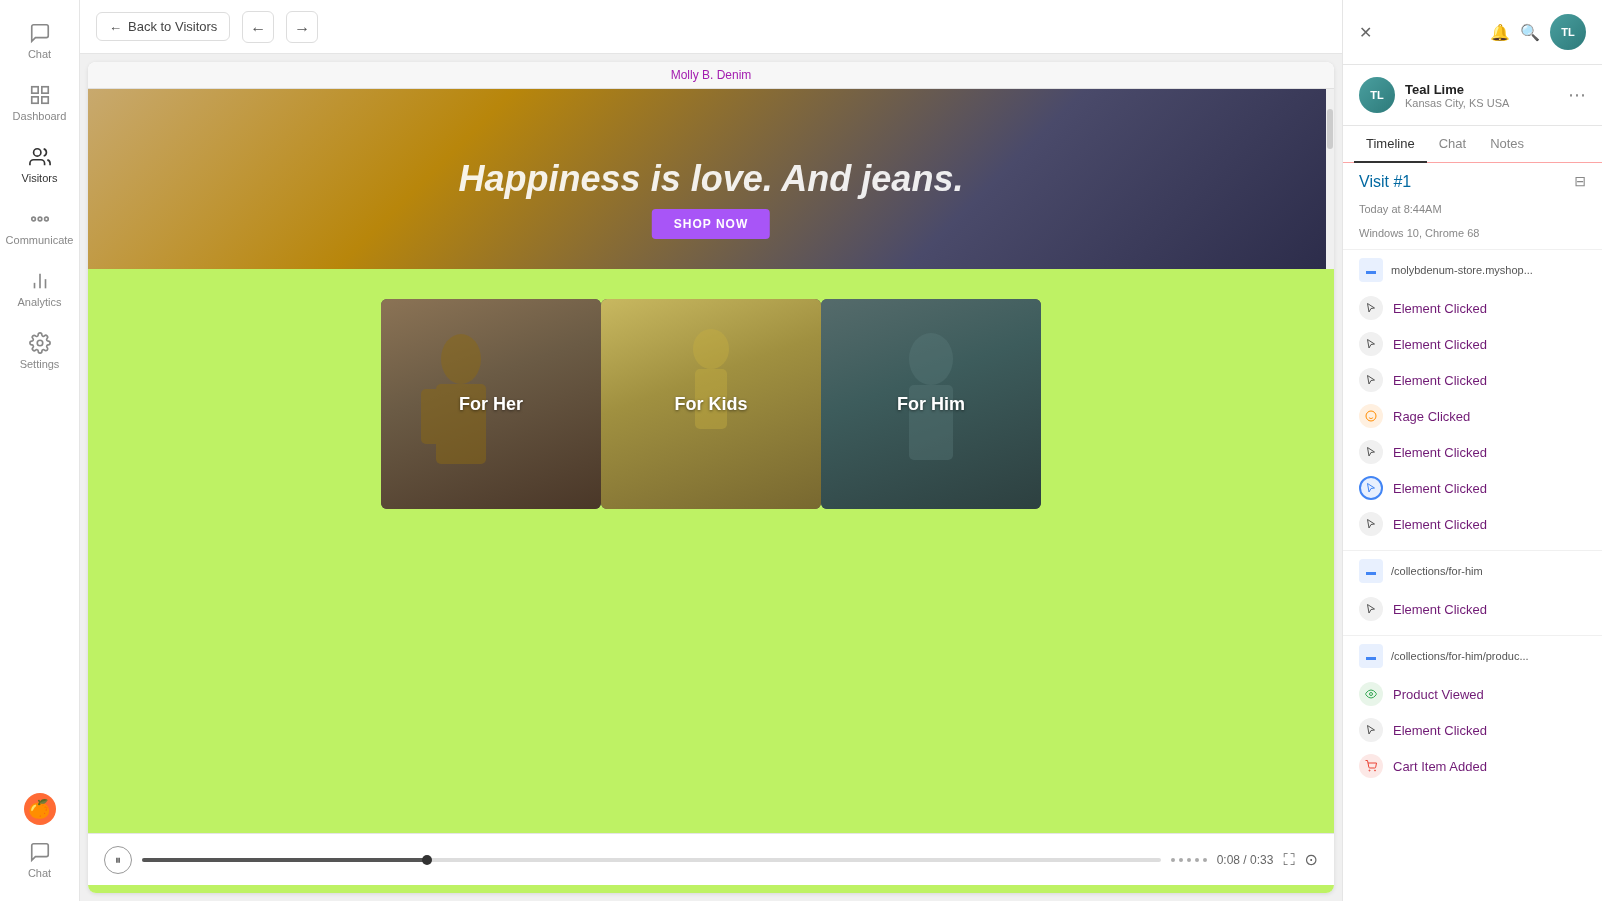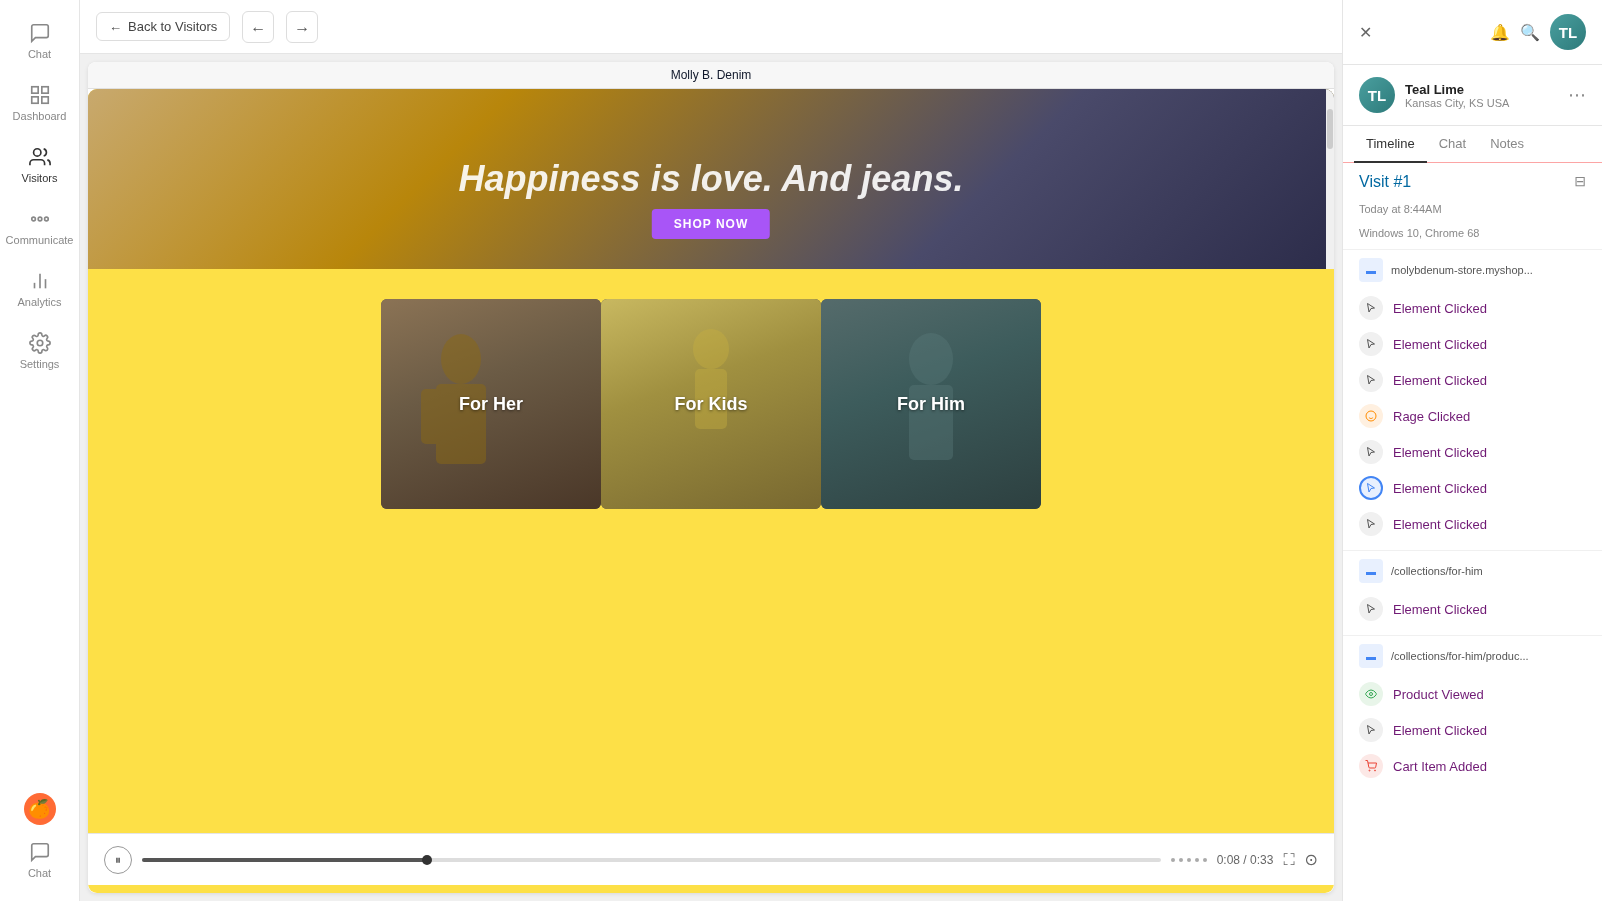--- a/index.html
+++ b/index.html
@@ -81,29 +81,28 @@
       margin: 8px;
       border-radius: 8px;
       overflow: hidden;
       box-shadow: 0 1px 4px rgba(0,0,0,0.1);
     }
     .browser-title-bar {
       background: #f7f7f7;
       padding: 6px 12px;
       text-align: center;
       font-size: 12px;
-      color: #0f172a;
+      color: #a21caf;
       border-bottom: 1px solid #e0e0e0;
     }
     .browser-content {
       flex: 1;
-      background: #fde047;
+      background: #bef264;
       overflow: hidden;
       position: relative;
-      border-radius: 9px;
     }
 
     
     .site-content {
       width: 100%;
       height: calc(100% - 60px);
       overflow: hidden;
       position: relative;
     }
     .hero-section {
@@ -259,21 +258,21 @@
     .panel-icon { cursor: pointer; color: #666; font-size: 16px; }
     .visitor-info {
       display: flex; align-items: center; gap: 10px;
       padding: 12px 16px;
       border-bottom: 1px solid #e5e5e5;
     }
     .visitor-avatar {
       width: 36px; height: 36px; border-radius: 50%;
       background: linear-gradient(135deg, #4a9f9f, #2d7a7a);
       display: flex; align-items: center; justify-content: center;
-      font-size: 15px; color: #fff; font-weight: bold;
+      font-size: 11px; color: #fff; font-weight: bold;
       overflow: hidden;
     }
     .visitor-name { font-weight: 600; font-size: 13px; color: #222; }
     .visitor-location { font-size: 11px; color: #888; }
     .more-btn { margin-left: auto; cursor: pointer; color: #888; font-size: 18px; }
 
     
     .panel-tabs {
       display: flex;
       border-bottom: 1px solid #fca5a5;

